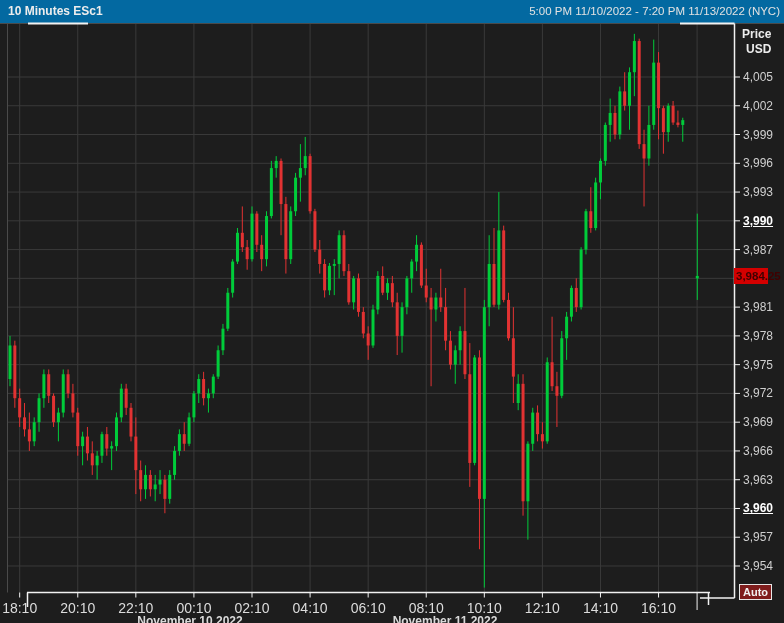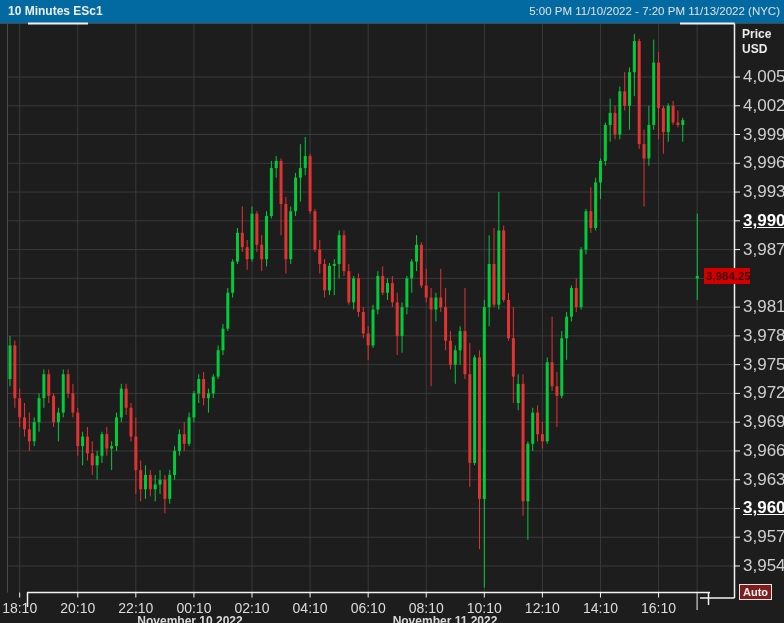--- a/index.html
+++ b/index.html
@@ -5,27 +5,27 @@
   html,body{margin:0;padding:0;background:#101010;}
   .app{
     position:relative;width:784px;height:623px;overflow:hidden;
     background:#1d1d1d;font-family:"Liberation Sans",sans-serif;
     -webkit-font-smoothing:antialiased;
   }
   .titlebar{position:absolute;left:0;top:0;width:784px;height:23px;background:#0369a1;}
   .titlebar .ttl{position:absolute;left:8px;top:4px;font-size:12px;font-weight:bold;color:#ededed;white-space:nowrap;}
   .titlebar .rng{position:absolute;right:4px;top:5px;font-size:11.5px;color:#e2e2e2;white-space:nowrap;}
   svg#chart-svg{position:absolute;left:0;top:0;}
-  .price-title{position:absolute;left:742px;top:27px;color:#ececec;font-size:12px;font-weight:bold;line-height:15px;}
-  .ptick{position:absolute;left:743px;font-size:17px;color:#cfcfcf;white-space:nowrap;transform:translateY(-50%);}
+  .price-title{position:absolute;left:742px;top:27px;color:#ececec;font-size:12px;font-weight:bold;line-height:15px;text-align:right;}
+  .ptick{position:absolute;left:743px;font-size:12px;color:#cfcfcf;white-space:nowrap;transform:translateY(-50%);}
   .ptick.bold{color:#ffffff;font-weight:bold;text-decoration:underline;}
   .tlabel{position:absolute;top:600px;font-size:14px;color:#dcdcdc;white-space:nowrap;transform:translateX(-50%);}
   .dlabel{position:absolute;top:614px;font-size:12px;font-weight:bold;color:#d9d9d9;white-space:nowrap;transform:translateX(-50%);}
   .price-tag{
-    position:absolute;left:704px;width:46px;height:16px;background:#d40000;
+    position:absolute;left:734px;width:34px;height:16px;background:#d40000;
     color:#400000;font-size:11.5px;font-weight:bold;line-height:16px;text-align:left;
     padding-left:2px;box-sizing:border-box;transform:translateY(-50%);
   }
   .auto-btn{
     position:absolute;left:739px;top:584px;padding:0 3px;height:14px;line-height:14px;
     border:1px solid #e8e8e8;color:#f2f2f2;font-size:11px;font-weight:bold;background:#7f1d1d;
   }
 </style>
 </head>
 <body>

